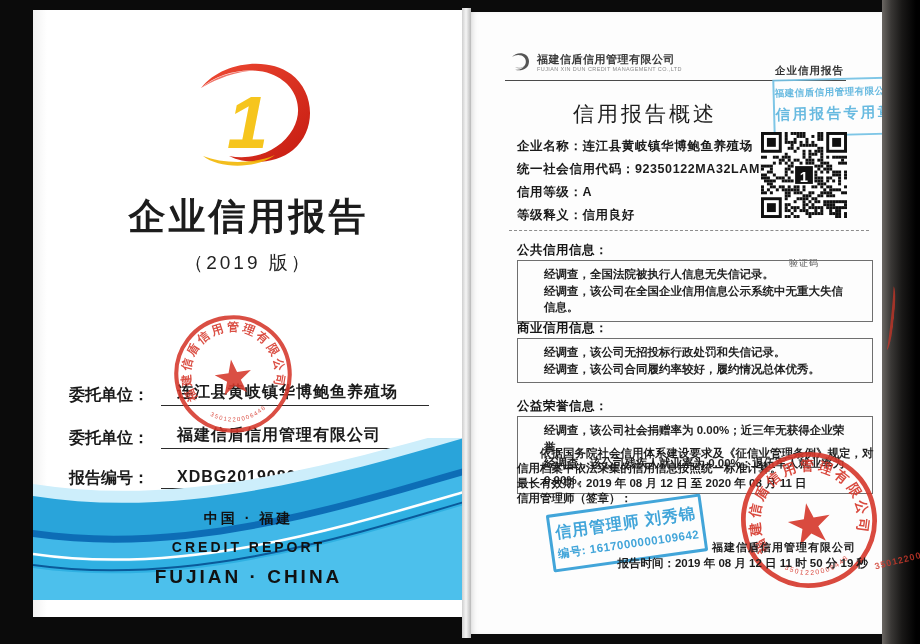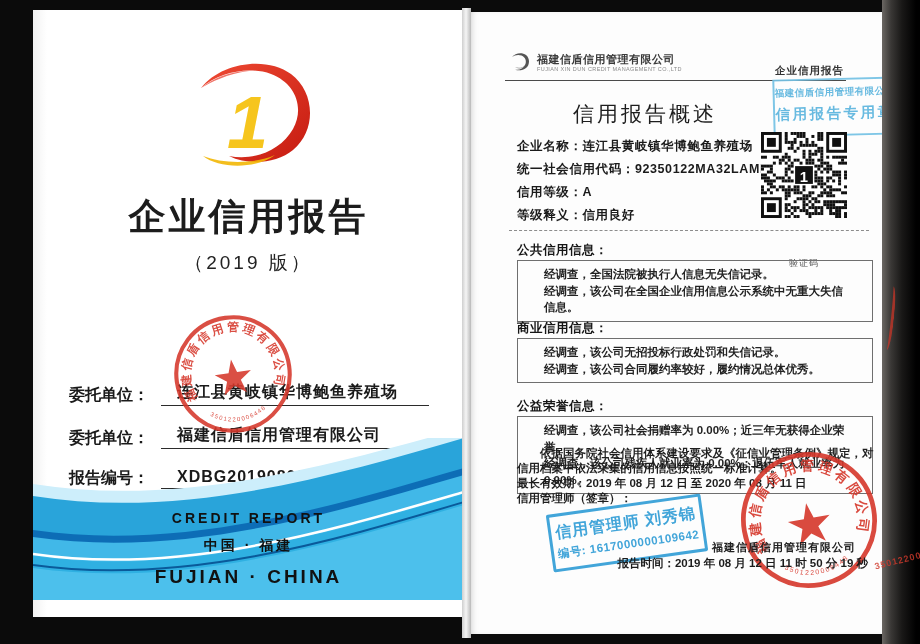--- a/index.html
+++ b/index.html
@@ -126,22 +126,22 @@
       <path fill="#29a4da" d="M0,58 C150,82 300,38 431,0 L431,162 L0,162 Z"></path>
       <path fill="#0d6db6" d="M0,92 C150,114 300,68 431,30 L431,162 L0,162 Z"></path>
       <path fill="#41b8e8" d="M0,99 C150,121 300,75 431,37 L431,162 L0,162 Z"></path>
       <path fill="none" stroke="#ffffff" stroke-width="2.5" d="M0,116 C150,138 300,92 431,54"></path>
       <path fill="#2fb0e2" d="M0,118 C150,140 300,94 431,56 L431,162 L0,162 Z"></path>
       <path fill="none" stroke="#0a5a9a" stroke-width="2" d="M0,127 C150,148 300,103 431,64"></path>
       <path fill="#4cc0ec" d="M0,130 C150,151 300,106 431,67 L431,162 L0,162 Z"></path>
     </svg>
 
     <div id="cover-footer">
+      <div id="cf2">中国 · 福建</div>
       <div id="cf1">CREDIT REPORT</div>
-      <div id="cf2">中国 · 福建</div>
       <div id="cf3">FUJIAN · CHINA</div>
     </div>
   </div>
 
   <div class="page" id="overview">
 
     <div id="ov-header">
       <svg id="ov-minilogo" viewBox="0 0 24 24">
         <path fill="#555" d="M5,6 C8,2 15,1 19,4 C23,7 23,14 19,17 C16,19.5 11,20 8,18.5
           C12,19.5 16,17.5 18,14 C20,10.5 18.5,6 14.5,4.5 C11,3.2 7.5,4.2 5,6 Z"></path>

